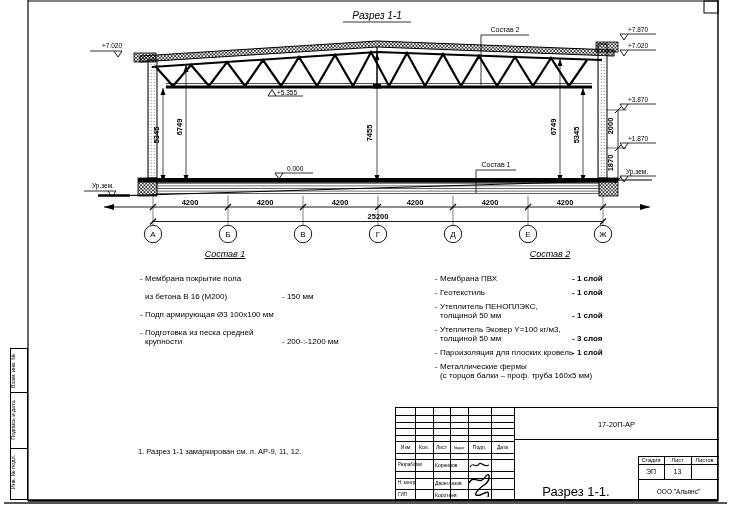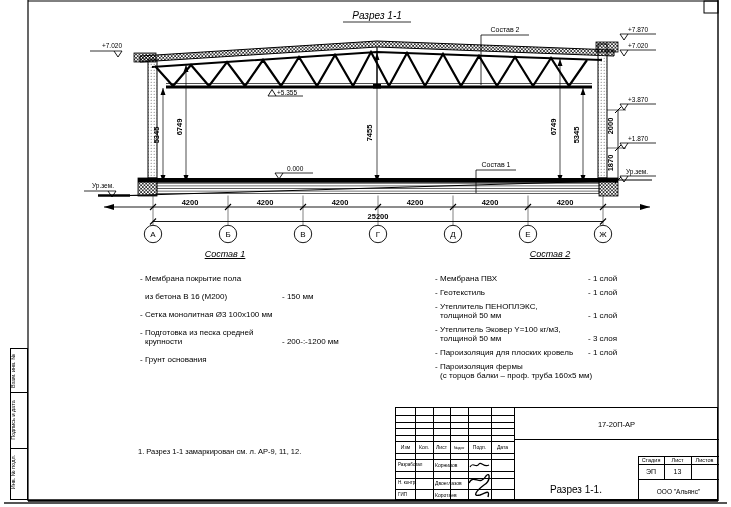--- a/index.html
+++ b/index.html
@@ -12,21 +12,21 @@
   .t-dim{font-size:7.5px;font-weight:bold;}
   .t-axis{font-size:8px;}
 
   .comp{position:absolute;font-size:8px;line-height:9px;}
   .comp-title{font-style:italic;text-decoration:underline;font-size:9px;text-align:center;margin-bottom:15px;}
   .comp-item{position:relative;margin-bottom:9px;}
   .comp2 .comp-item{margin-bottom:5px;}
   .comp-item .l2{padding-left:5px;}
   .comp-item .val{position:absolute;bottom:0;white-space:nowrap;}
   .comp1 .val{left:142px;}
-  .comp2 .val{left:153px;}
+  .comp2 .val{left:137px;font-weight:bold;}
 
   .note{position:absolute;left:138px;top:447px;font-size:7.5px;}
 
   
   #tblock{position:absolute;left:395px;top:407px;width:323px;height:93px;
           border:1.5px solid #000;box-sizing:border-box;}
   .tb-h{position:absolute;height:1px;background:#000;}
   .tb-v{position:absolute;width:1px;background:#000;}
   .tb-t{position:absolute;font-size:5px;white-space:nowrap;overflow:hidden;}
   .tb-c{text-align:center;}
@@ -238,30 +238,27 @@
   <div class="comp comp1" style="left:140px;top:250px;width:212px;">
     <div class="comp-title" style="width:170px;">Состав 1</div>
     <div class="comp-item">
       <div class="l1">- Мембрана покрытие пола</div>
     </div>
     <div class="comp-item">
       <div class="l2">из бетона В 16 (М200)</div>
       <div class="val">- 150 мм</div>
     </div>
     <div class="comp-item">
-      <div class="l1">- Сетка монолитная Ø3 100х100 мм</div>
+      <div class="l1">- Подп армирующая Ø3 100х100 мм</div>
     </div>
     <div class="comp-item">
       <div class="l1">- Подготовка из песка средней</div>
       <div class="l2">крупности</div>
       <div class="val">- 200-:-1200 мм</div>
     </div>
-    <div class="comp-item">
-      <div class="l1">- Грунт основания</div>
-    </div>
   </div>
 
   <div class="comp comp2" style="left:435px;top:250px;width:215px;">
     <div class="comp-title" style="width:160px;margin-left:35px;">Состав 2</div>
     <div class="comp-item">
       <div class="l1">- Мембрана ПВХ</div>
       <div class="val">- 1 слой</div>
     </div>
     <div class="comp-item">
       <div class="l1">- Геотекстиль</div>
@@ -275,21 +272,21 @@
     <div class="comp-item">
       <div class="l1">- Утеплитель Эковер Y=100 кг/м3,</div>
       <div class="l2">толщиной 50 мм</div>
       <div class="val">- 3 слоя</div>
     </div>
     <div class="comp-item">
       <div class="l1">- Пароизоляция для плоских кровель</div>
       <div class="val">- 1 слой</div>
     </div>
     <div class="comp-item">
-      <div class="l1">- Пароизоляция фермы</div>
+      <div class="l1">- Металлические фермы</div>
       <div class="l2">(с торцов балки – проф. труба 160х5 мм)</div>
     </div>
   </div>
 
   <div class="note">1. Разрез 1-1 замаркирован см. л. АР-9, 11, 12.</div>
 
   <div id="tblock">
 
     <div class="tb-v" style="left:19px;top:0;height:93px;"></div>
     <div class="tb-v" style="left:37px;top:0;height:93px;"></div>
@@ -332,21 +329,21 @@
     <div class="tb-t" style="left:39px;top:84px;width:33px;">Коротаев</div>
 
     <svg width="23" height="12" style="position:absolute;left:72px;top:51px;">
       <path d="M2,8 C5,2 8,10 11,5 C13,2 16,9 21,6" fill="none" stroke="#000" stroke-width="1.2"></path>
     </svg>
     <svg width="26" height="30" style="position:absolute;left:70px;top:63px;">
       <path d="M3,12 C8,2 14,16 20,5 C24,0 25,10 18,14 C10,20 6,26 14,24 C20,22 24,18 22,26" fill="none" stroke="#000" stroke-width="1.4"></path>
     </svg>
 
     <div class="tb-t tb-c" style="left:118px;top:12px;width:205px;font-size:7.5px;">17-20П-АР</div>
-    <div class="tb-t tb-c" style="left:118px;top:76px;width:124px;font-size:10px;">Разрез 1-1.</div>
+    <div class="tb-t tb-c" style="left:118px;top:76px;width:124px;font-size:13px;">Разрез 1-1.</div>
     <div class="tb-t tb-c" style="left:242px;top:49px;width:26px;font-size:5.5px;">Стадия</div>
     <div class="tb-t tb-c" style="left:268px;top:49px;width:27px;font-size:5.5px;">Лист</div>
     <div class="tb-t tb-c" style="left:295px;top:49px;width:27px;font-size:5.5px;">Листов</div>
     <div class="tb-t tb-c" style="left:242px;top:60px;width:26px;font-size:7px;">ЭП</div>
     <div class="tb-t tb-c" style="left:268px;top:60px;width:27px;font-size:7px;">13</div>
     <div class="tb-t tb-c" style="left:295px;top:60px;width:27px;font-size:7px;"></div>
     <div class="tb-t tb-c" style="left:242px;top:80px;width:81px;font-size:6.5px;">ООО "Альянс"</div>
   </div>
 
   <div id="sidecol">

